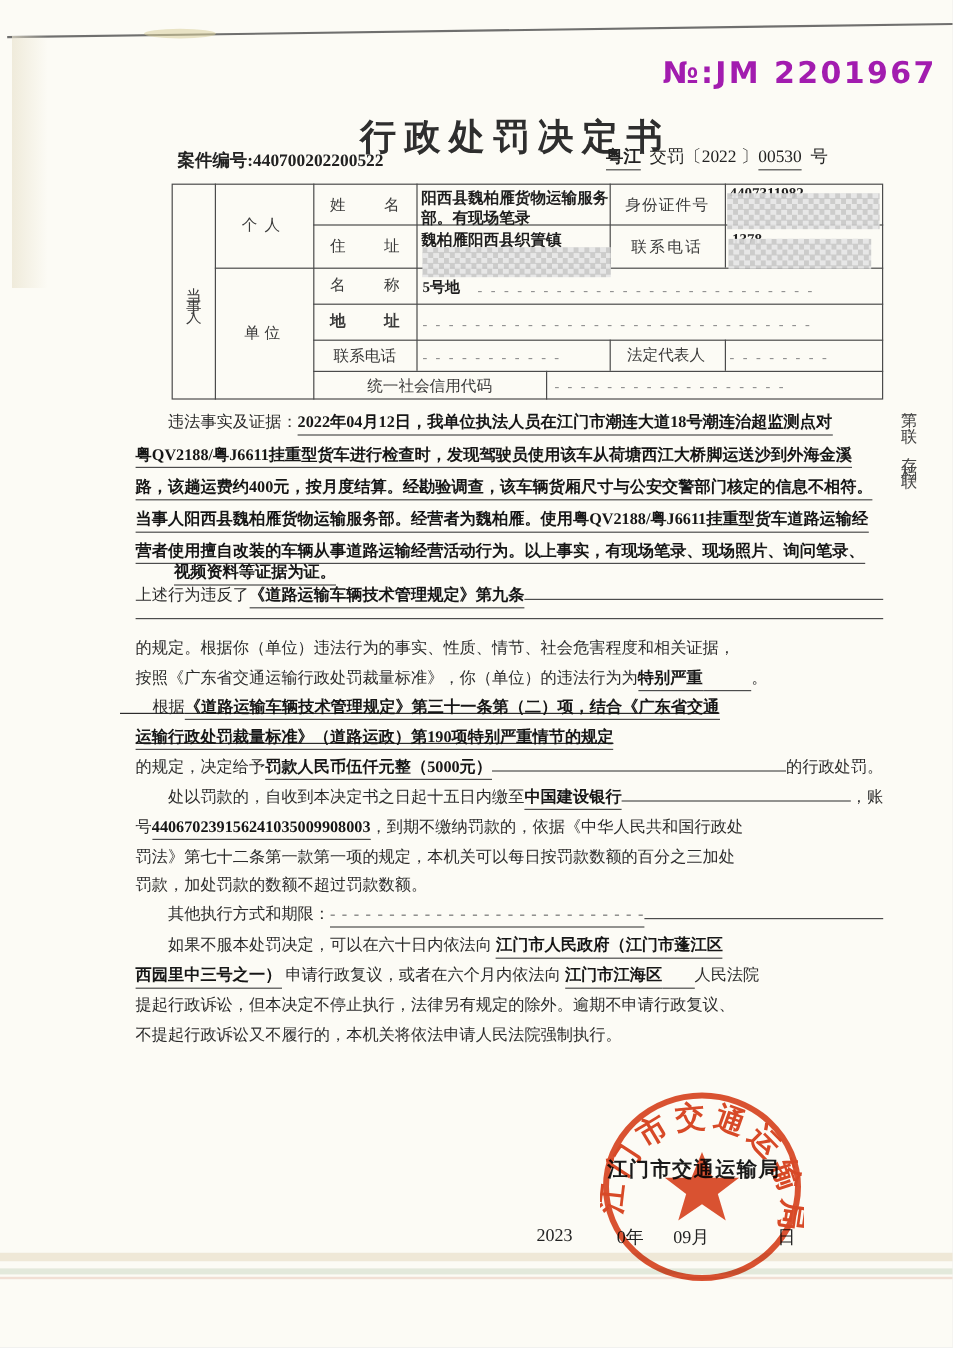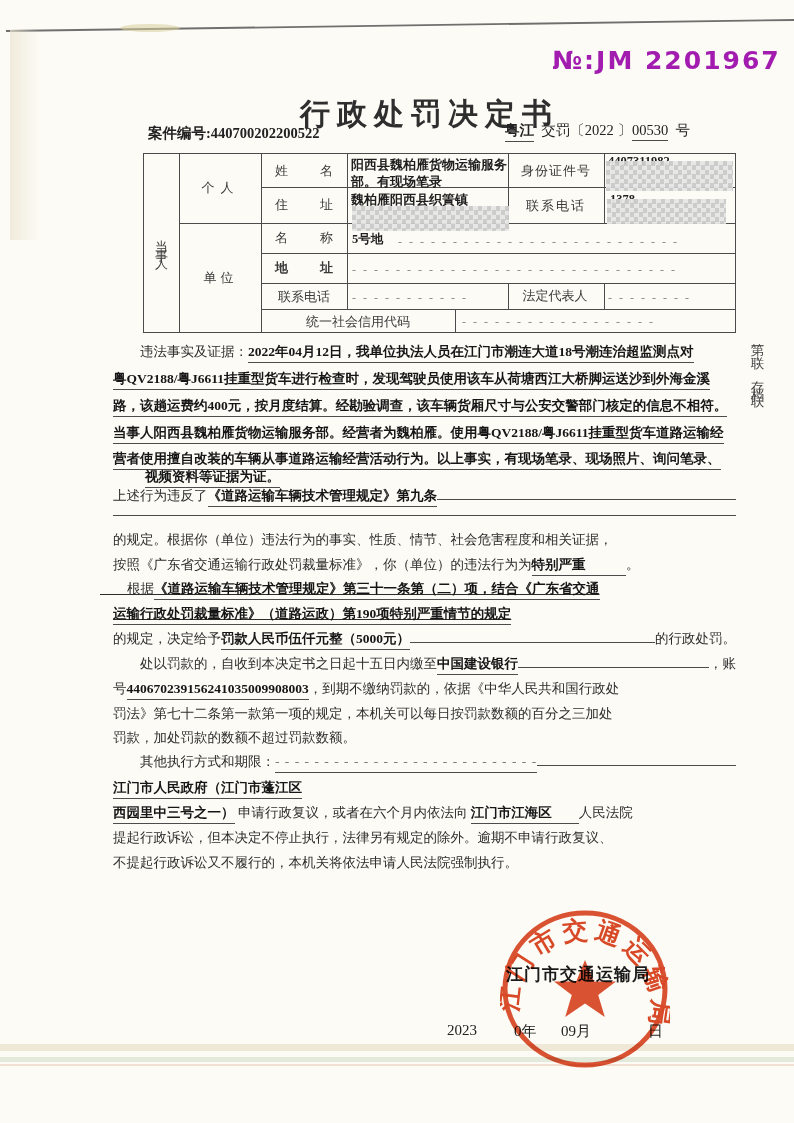--- a/index.html
+++ b/index.html
@@ -123,21 +123,21 @@
   <div class="tl" style="left:113px;top:531px;width:623px;align-items:flex-end;"><span class="">的规定。根据你（单位）违法行为的事实、性质、情节、社会危害程度和相关证据，</span></div>
   <div class="tl" style="left:113px;top:556px;width:623px;"><span class="">按照《广东省交通运输行政处罚裁量标准》，你（单位）的违法行为为</span><span class="u b">特别严重</span><span class="u">　　　</span><span class="">。</span></div>
   <div class="tl" style="left:100px;top:580px;width:623px;text-decoration:underline;"><span class="">　　根据</span><span class="u b">《道路运输车辆技术管理规定》第三十一条第（二）项，结合《广东省交通</span></div>
   <div class="tl" style="left:113px;top:605px;width:623px;text-decoration:underline;"><span class="u b">运输行政处罚裁量标准》（道路运政）第190项特别严重情节的规定</span></div>
   <div class="tl" style="left:113px;top:630px;width:623px;"><span class="">的规定，决定给予</span><span class="u b">罚款人民币伍仟元整（5000元）</span><span class="u x"></span><span class="">的行政处罚。</span></div>
   <div class="tl" style="left:113px;top:655px;width:623px;"><span class="">　　处以罚款的，自收到本决定书之日起十五日内缴至</span><span class="u b">中国建设银行</span><span class="u x"></span><span class="">，账</span></div>
   <div class="tl" style="left:113px;top:680px;width:623px;"><span class="">号</span><span class="u b">440670239156241035009908003</span><span class="">，到期不缴纳罚款的，依据《中华人民共和国行政处</span></div>
   <div class="tl" style="left:113px;top:705px;width:623px;"><span class="">罚法》第七十二条第一款第一项的规定，本机关可以每日按罚款数额的百分之三加处</span></div>
   <div class="tl" style="left:113px;top:729px;width:623px;"><span class="">罚款，加处罚款的数额不超过罚款数额。</span></div>
   <div class="tl" style="left:113px;top:753px;width:623px;"><span class="">　　其他执行方式和期限：</span><span class="u d">- - - - - - - - - - - - - - - - - - - - - - - - - - -</span><span class="u x"></span></div>
-  <div class="tl" style="left:113px;top:779px;width:623px;"><span class="u b">江门市人民政府（江门市蓬江区</span></div>
+  <div class="tl" style="left:113px;top:779px;width:623px;"><span class="">　　如果不服本处罚决定，可以在六十日内依法向 </span><span class="u b">江门市人民政府（江门市蓬江区</span></div>
   <div class="tl" style="left:113px;top:804px;width:623px;"><span class="u b">西园里中三号之一）</span><span class=""> 申请行政复议，或者在六个月内依法向 </span><span class="u b">江门市江海区</span><span class="u">　　</span><span class="">人民法院</span></div>
   <div class="tl" style="left:113px;top:829px;width:623px;"><span class="">提起行政诉讼，但本决定不停止执行，法律另有规定的除外。逾期不申请行政复议、</span></div>
   <div class="tl" style="left:113px;top:854px;width:623px;"><span class="">不提起行政诉讼又不履行的，本机关将依法申请人民法院强制执行。</span></div>
 
   <div class="abs side" style="left:748px;top:333px;">第一联：存档联</div>
 
   <div class="abs issuer" style="left:506px;top:963px;">江门市交通运输局</div>
   <div class="abs datebit" style="left:447px;top:1022px;">2023</div>
   <div class="abs datebit" style="left:514px;top:1022px;">0年</div>
   <div class="abs datebit" style="left:561px;top:1022px;">09月</div>

